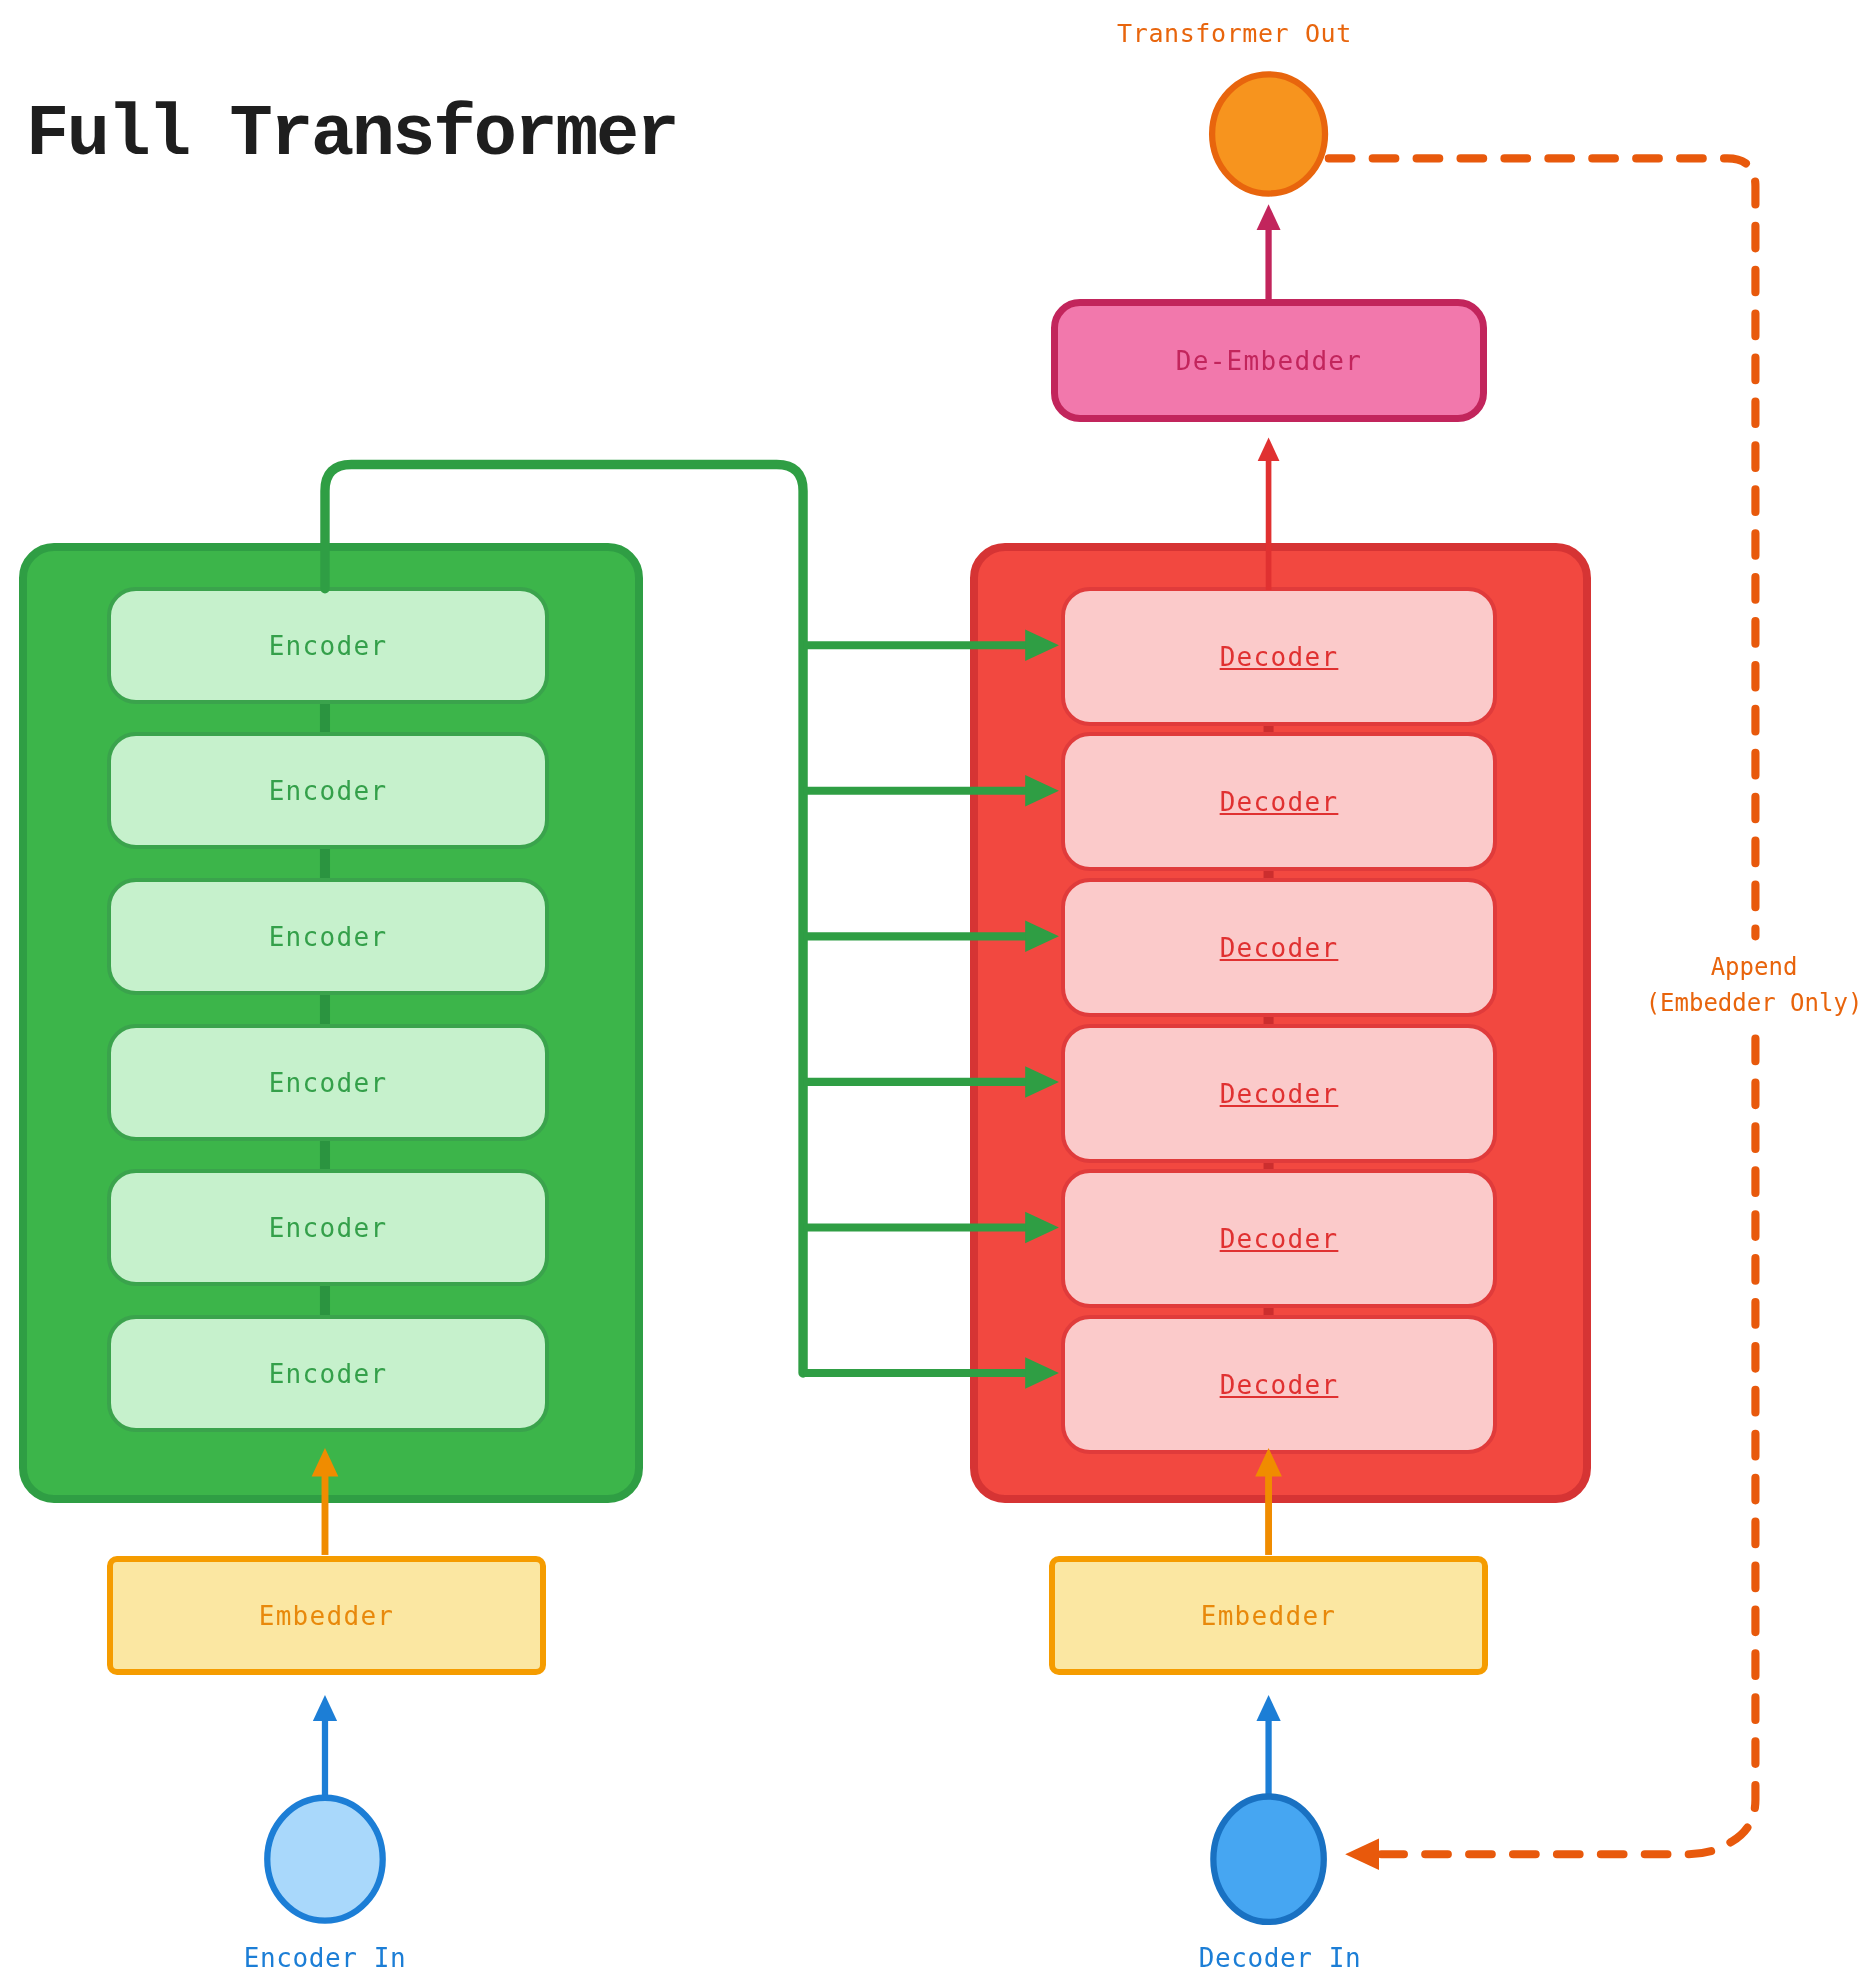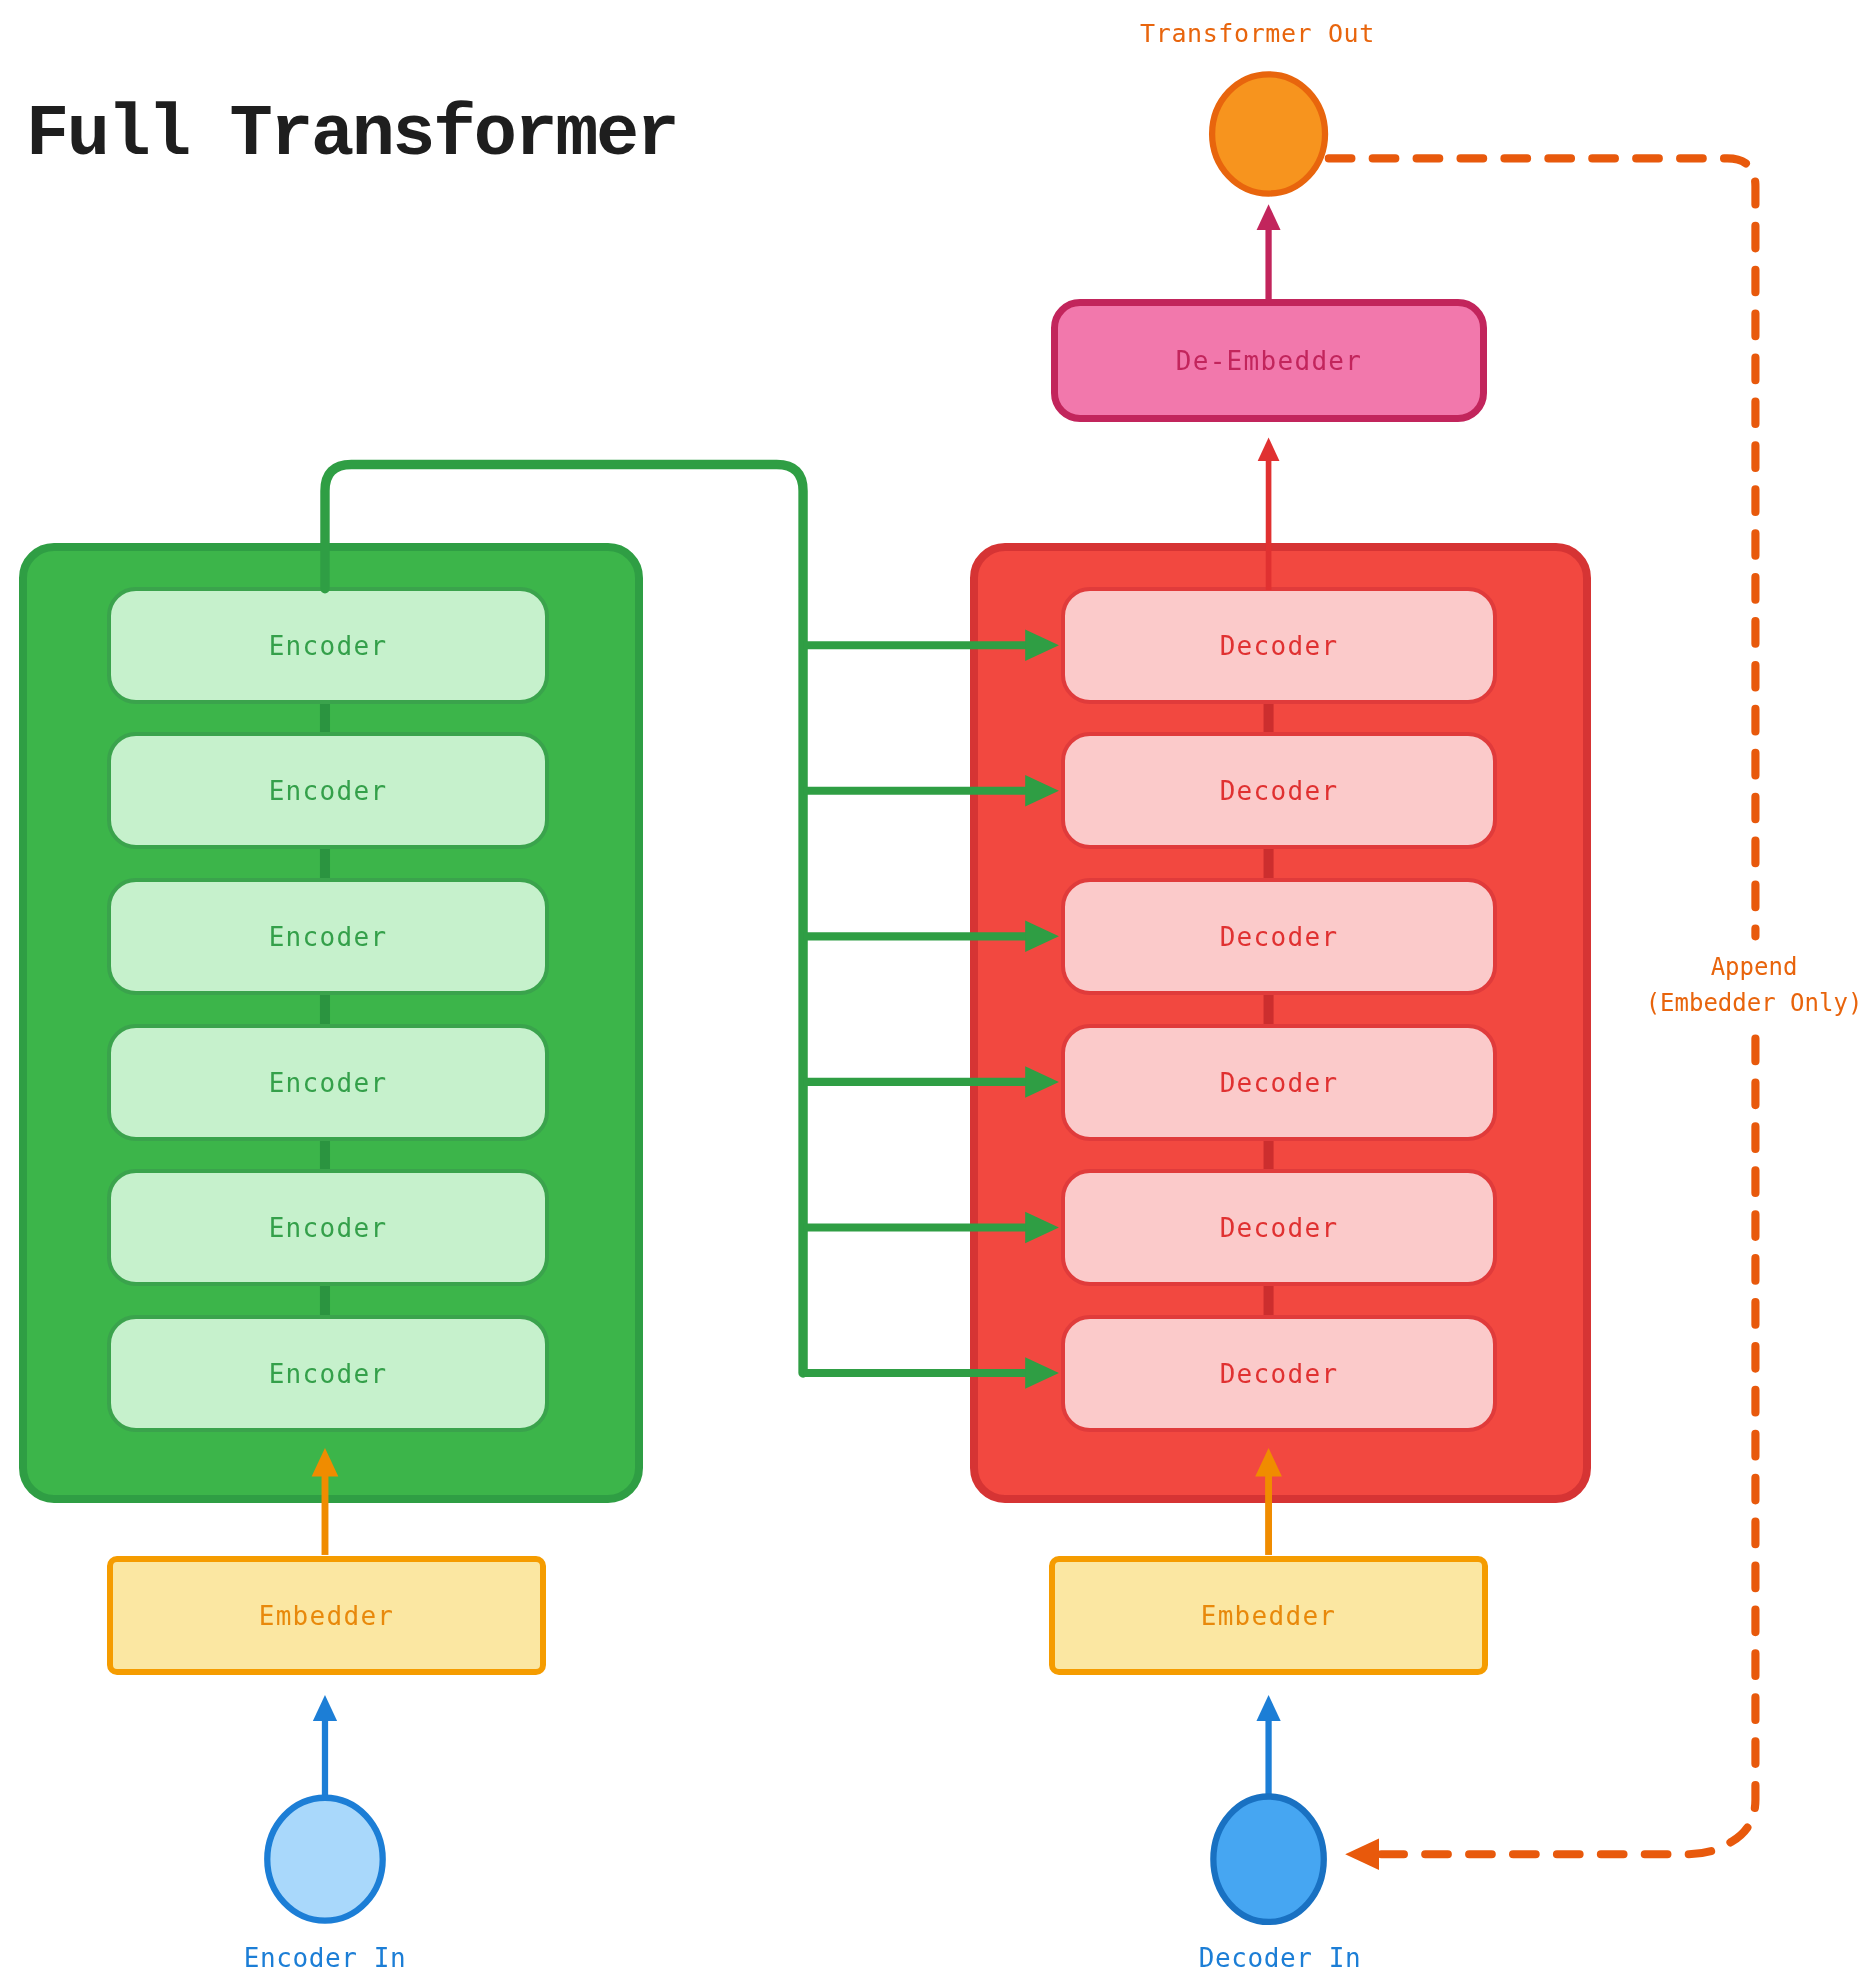--- a/index.html
+++ b/index.html
@@ -16,37 +16,37 @@
   #encoder-outer{left:19px;top:543px;width:624px;height:960px;
          background:var(--green-box-fill);border-color:var(--green-box-stroke);}
   #decoder-outer{left:970px;top:543px;width:621px;height:960px;
          background:var(--red-box-fill);border-color:var(--red-box-stroke);}
 
   .inner-box{border-radius:29px;border-style:solid;border-width:4.4px;box-sizing:border-box;
          display:flex;align-items:center;justify-content:center;
          font-size:26px;letter-spacing:1.3px;}
   .encoder-box{left:107px;width:442px;height:117px;
          background:var(--encoder-fill);border-color:var(--encoder-stroke);color:var(--encoder-text);}
-  .decoder-box{left:1061px;width:436px;height:117px;
-         background:var(--decoder-fill);border-color:var(--decoder-stroke);color:var(--decoder-text);}
+  .decoder-box{left:1061px;width:436px;height:139px;
+         background:var(--decoder-fill);border-color:var(--decoder-stroke);color:var(--decoder-text);text-decoration:underline;}
 
   .embedder-box{border-radius:10px;border:6.3px solid var(--embedder-stroke);box-sizing:border-box;
          background:var(--embedder-fill);color:var(--embedder-text);
          top:1556px;width:439px;height:119px;display:flex;align-items:center;justify-content:center;
          font-size:26px;letter-spacing:1.3px;}
   #embedder-left{left:107px;}
   #embedder-right{left:1049px;}
 
   #de-embedder{left:1051px;top:299px;width:436px;height:123px;border-radius:29px;
          border:7.5px solid var(--de-embedder-stroke);box-sizing:border-box;
          background:var(--de-embedder-fill);color:var(--de-embedder-text);
          display:flex;align-items:center;justify-content:center;font-size:26px;letter-spacing:1.3px;}
 
   .free-label{white-space:nowrap;text-align:center;}
-  #transformer-out-label{left:1069px;top:19px;width:377px;font-size:25px;color:var(--out-label-color);letter-spacing:0.6px;}
+  #transformer-out-label{left:1046px;top:19px;width:377px;font-size:25px;color:var(--out-label-color);letter-spacing:0.6px;}
   #encoder-in-label{left:168px;top:1943px;width:314px;font-size:26px;color:var(--in-label-color);letter-spacing:0.6px;}
   #decoder-in-label{left:1123px;top:1943px;width:314px;font-size:26px;color:var(--in-label-color);letter-spacing:0.6px;text-align:center;}
   #append-label{left:1635px;top:949px;width:238px;font-size:24px;line-height:1.5;
          color:var(--append-color);}
 </style>
 </head>
 <body>
 
 <div id="title" class="abs z5 free-label">Full Transformer</div>
 

